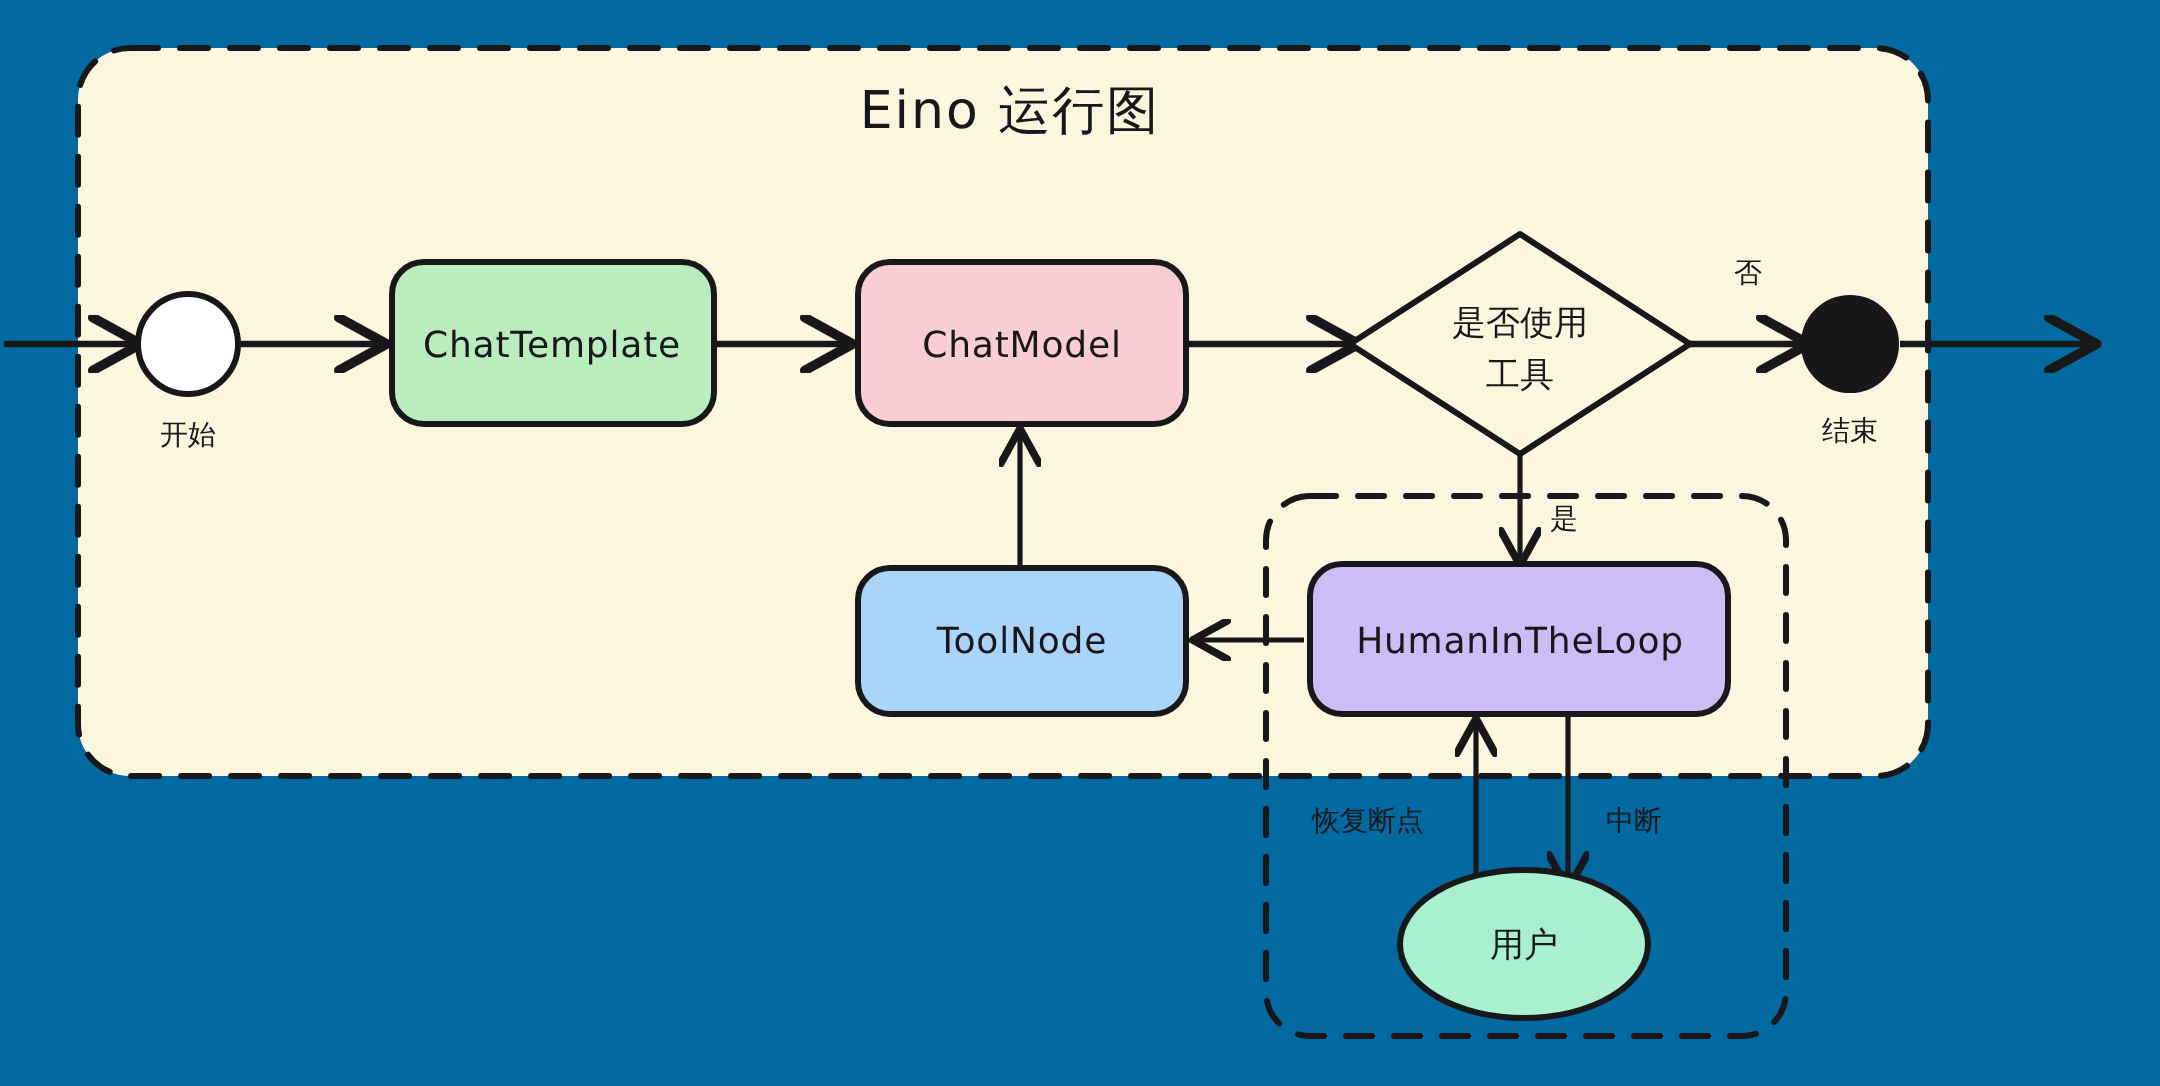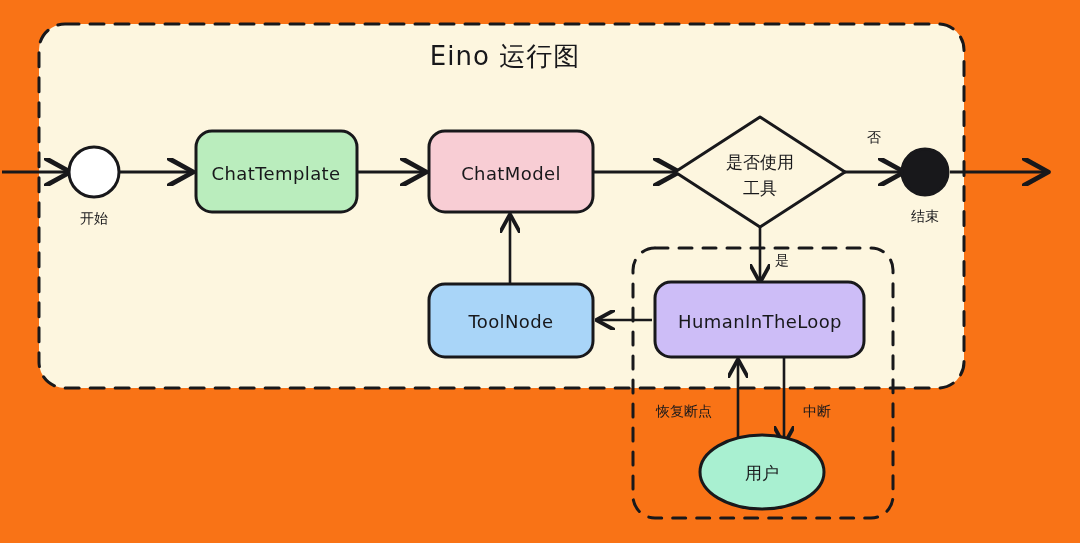--- a/index.html
+++ b/index.html
@@ -8,21 +8,21 @@
     padding: 0;
     background: #ffffff;
   }
   body {
     font-family: "DejaVu Sans", "Liberation Sans", sans-serif;
   }
   #stage {
     position: relative;
     width: 1080px;
     height: 543px;
-    background: #f97316;
+    background: #0369a1;
     overflow: hidden;
   }
   #stage svg {
     position: absolute;
     left: 0;
     top: 0;
   }
   .node-label {
     font-family: "DejaVu Sans", "Liberation Sans", sans-serif;
     font-size: 18px;

